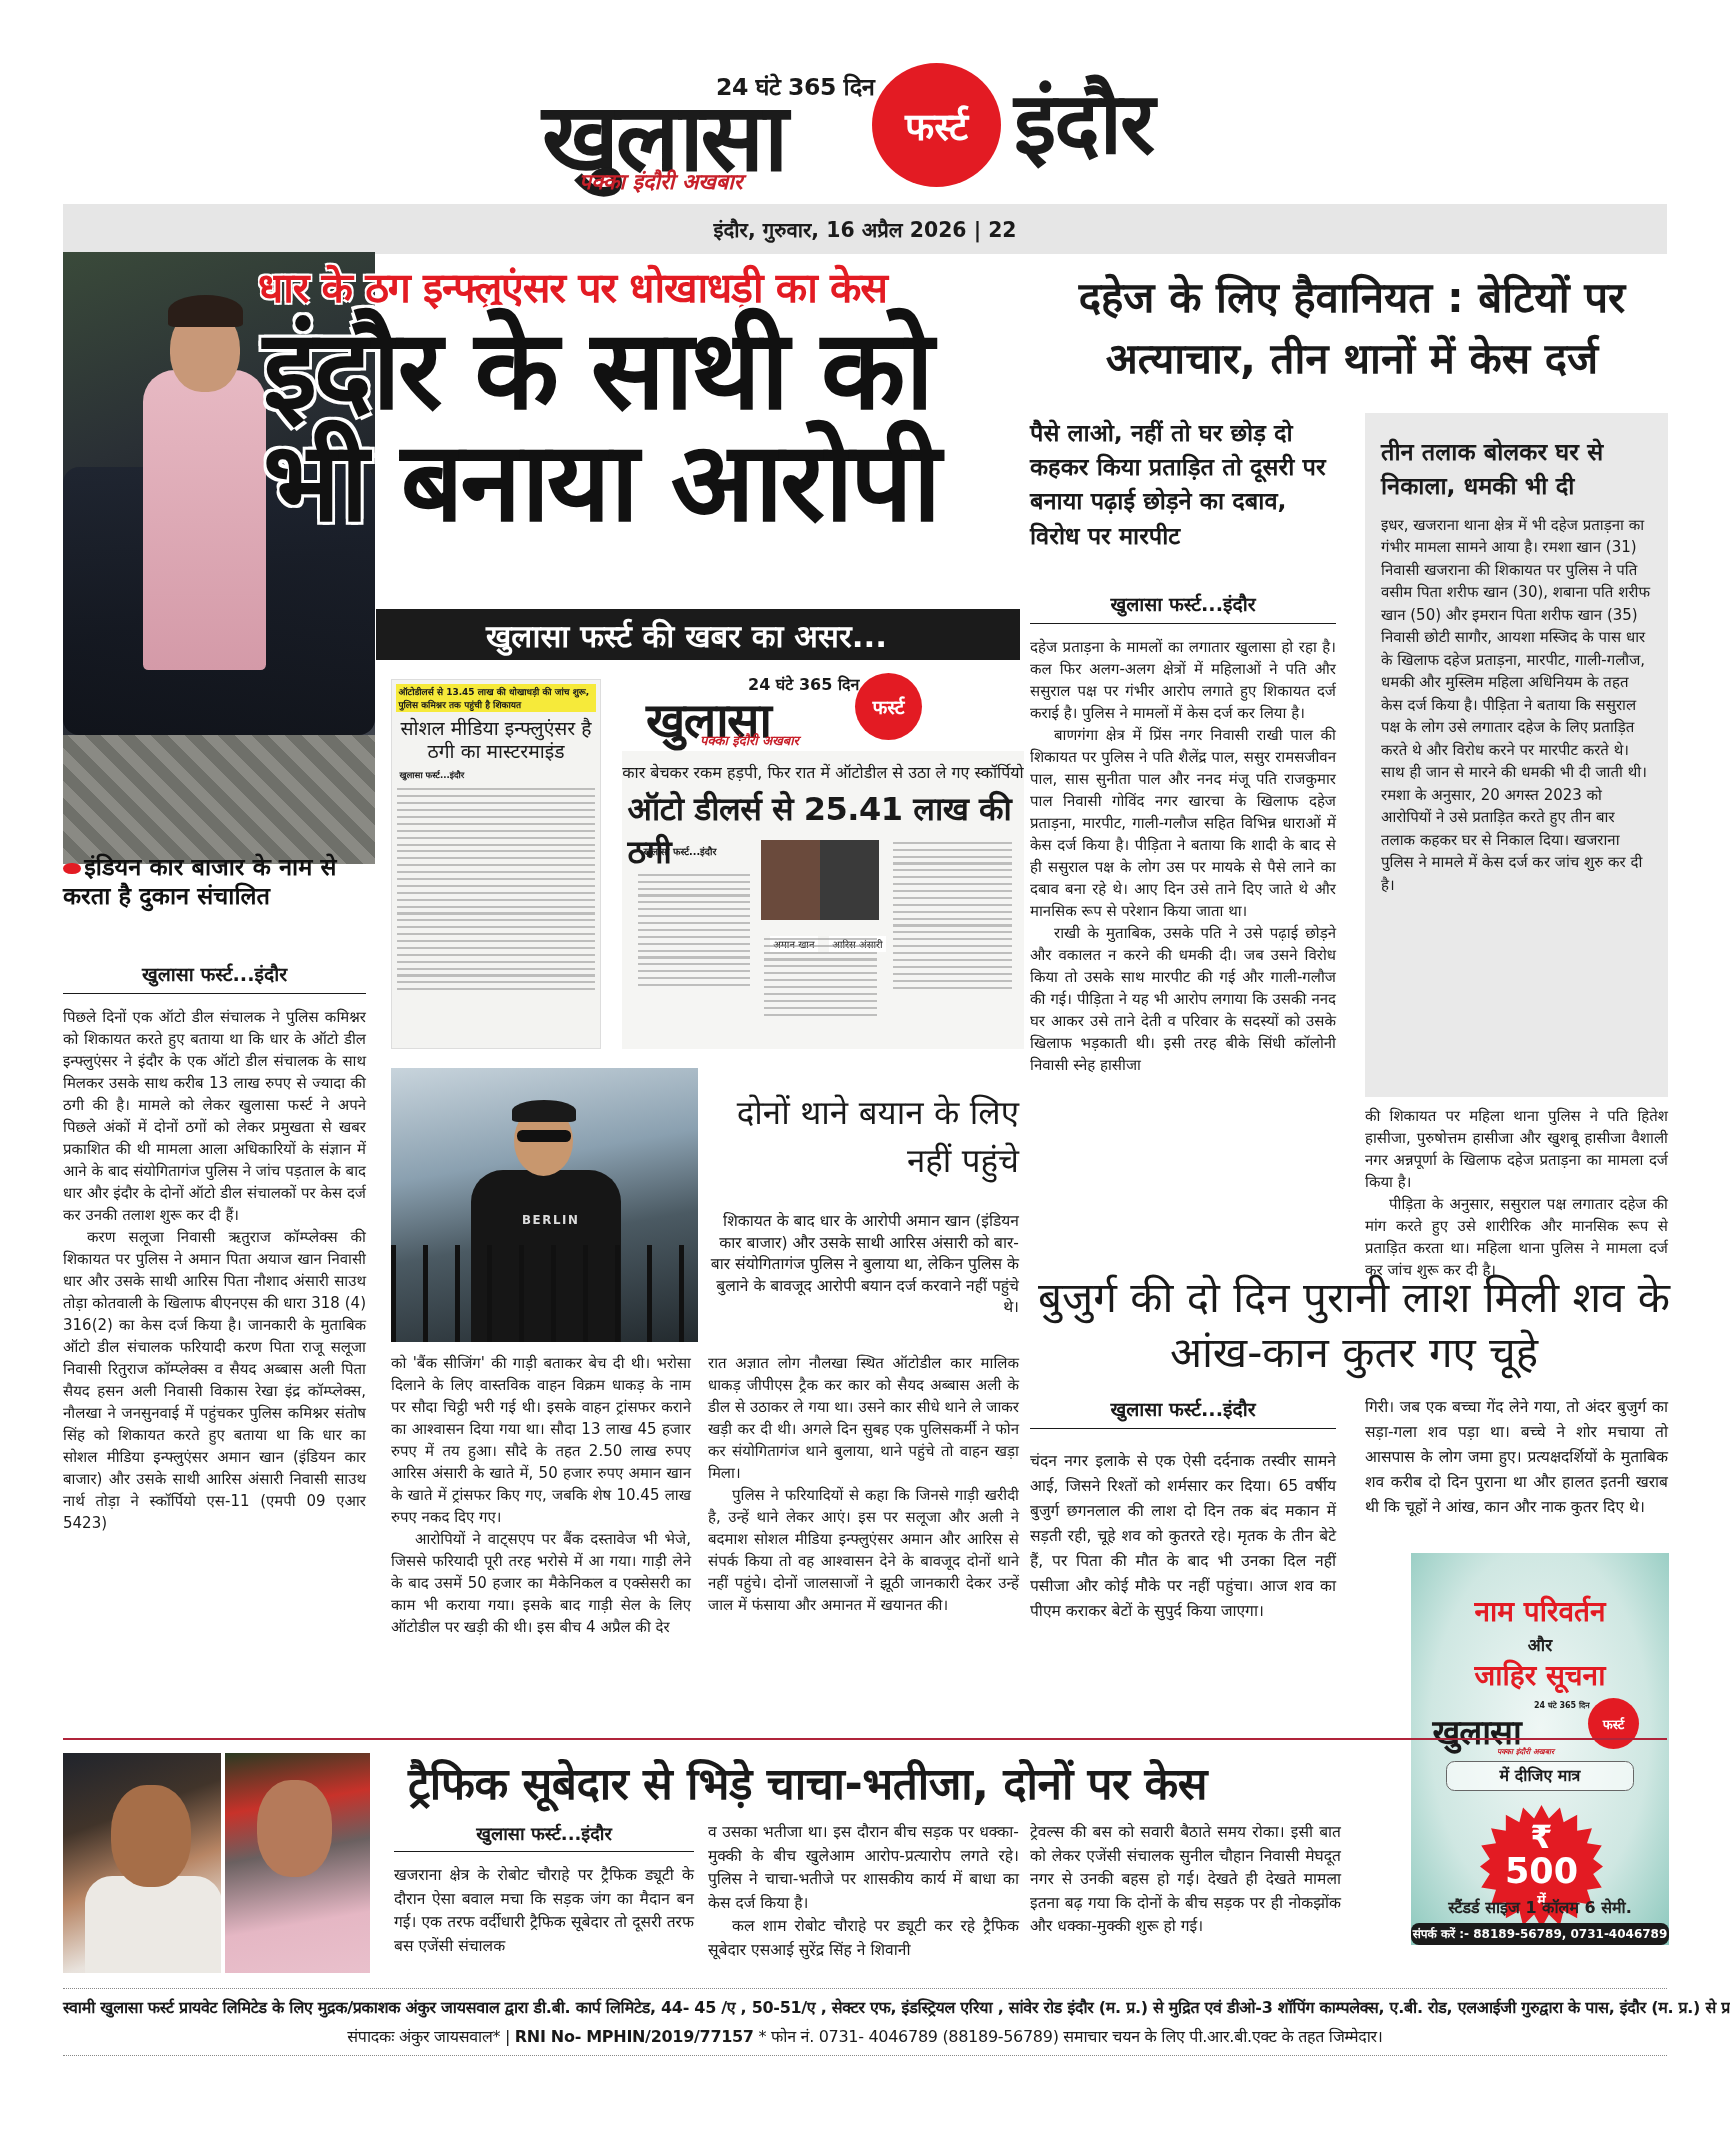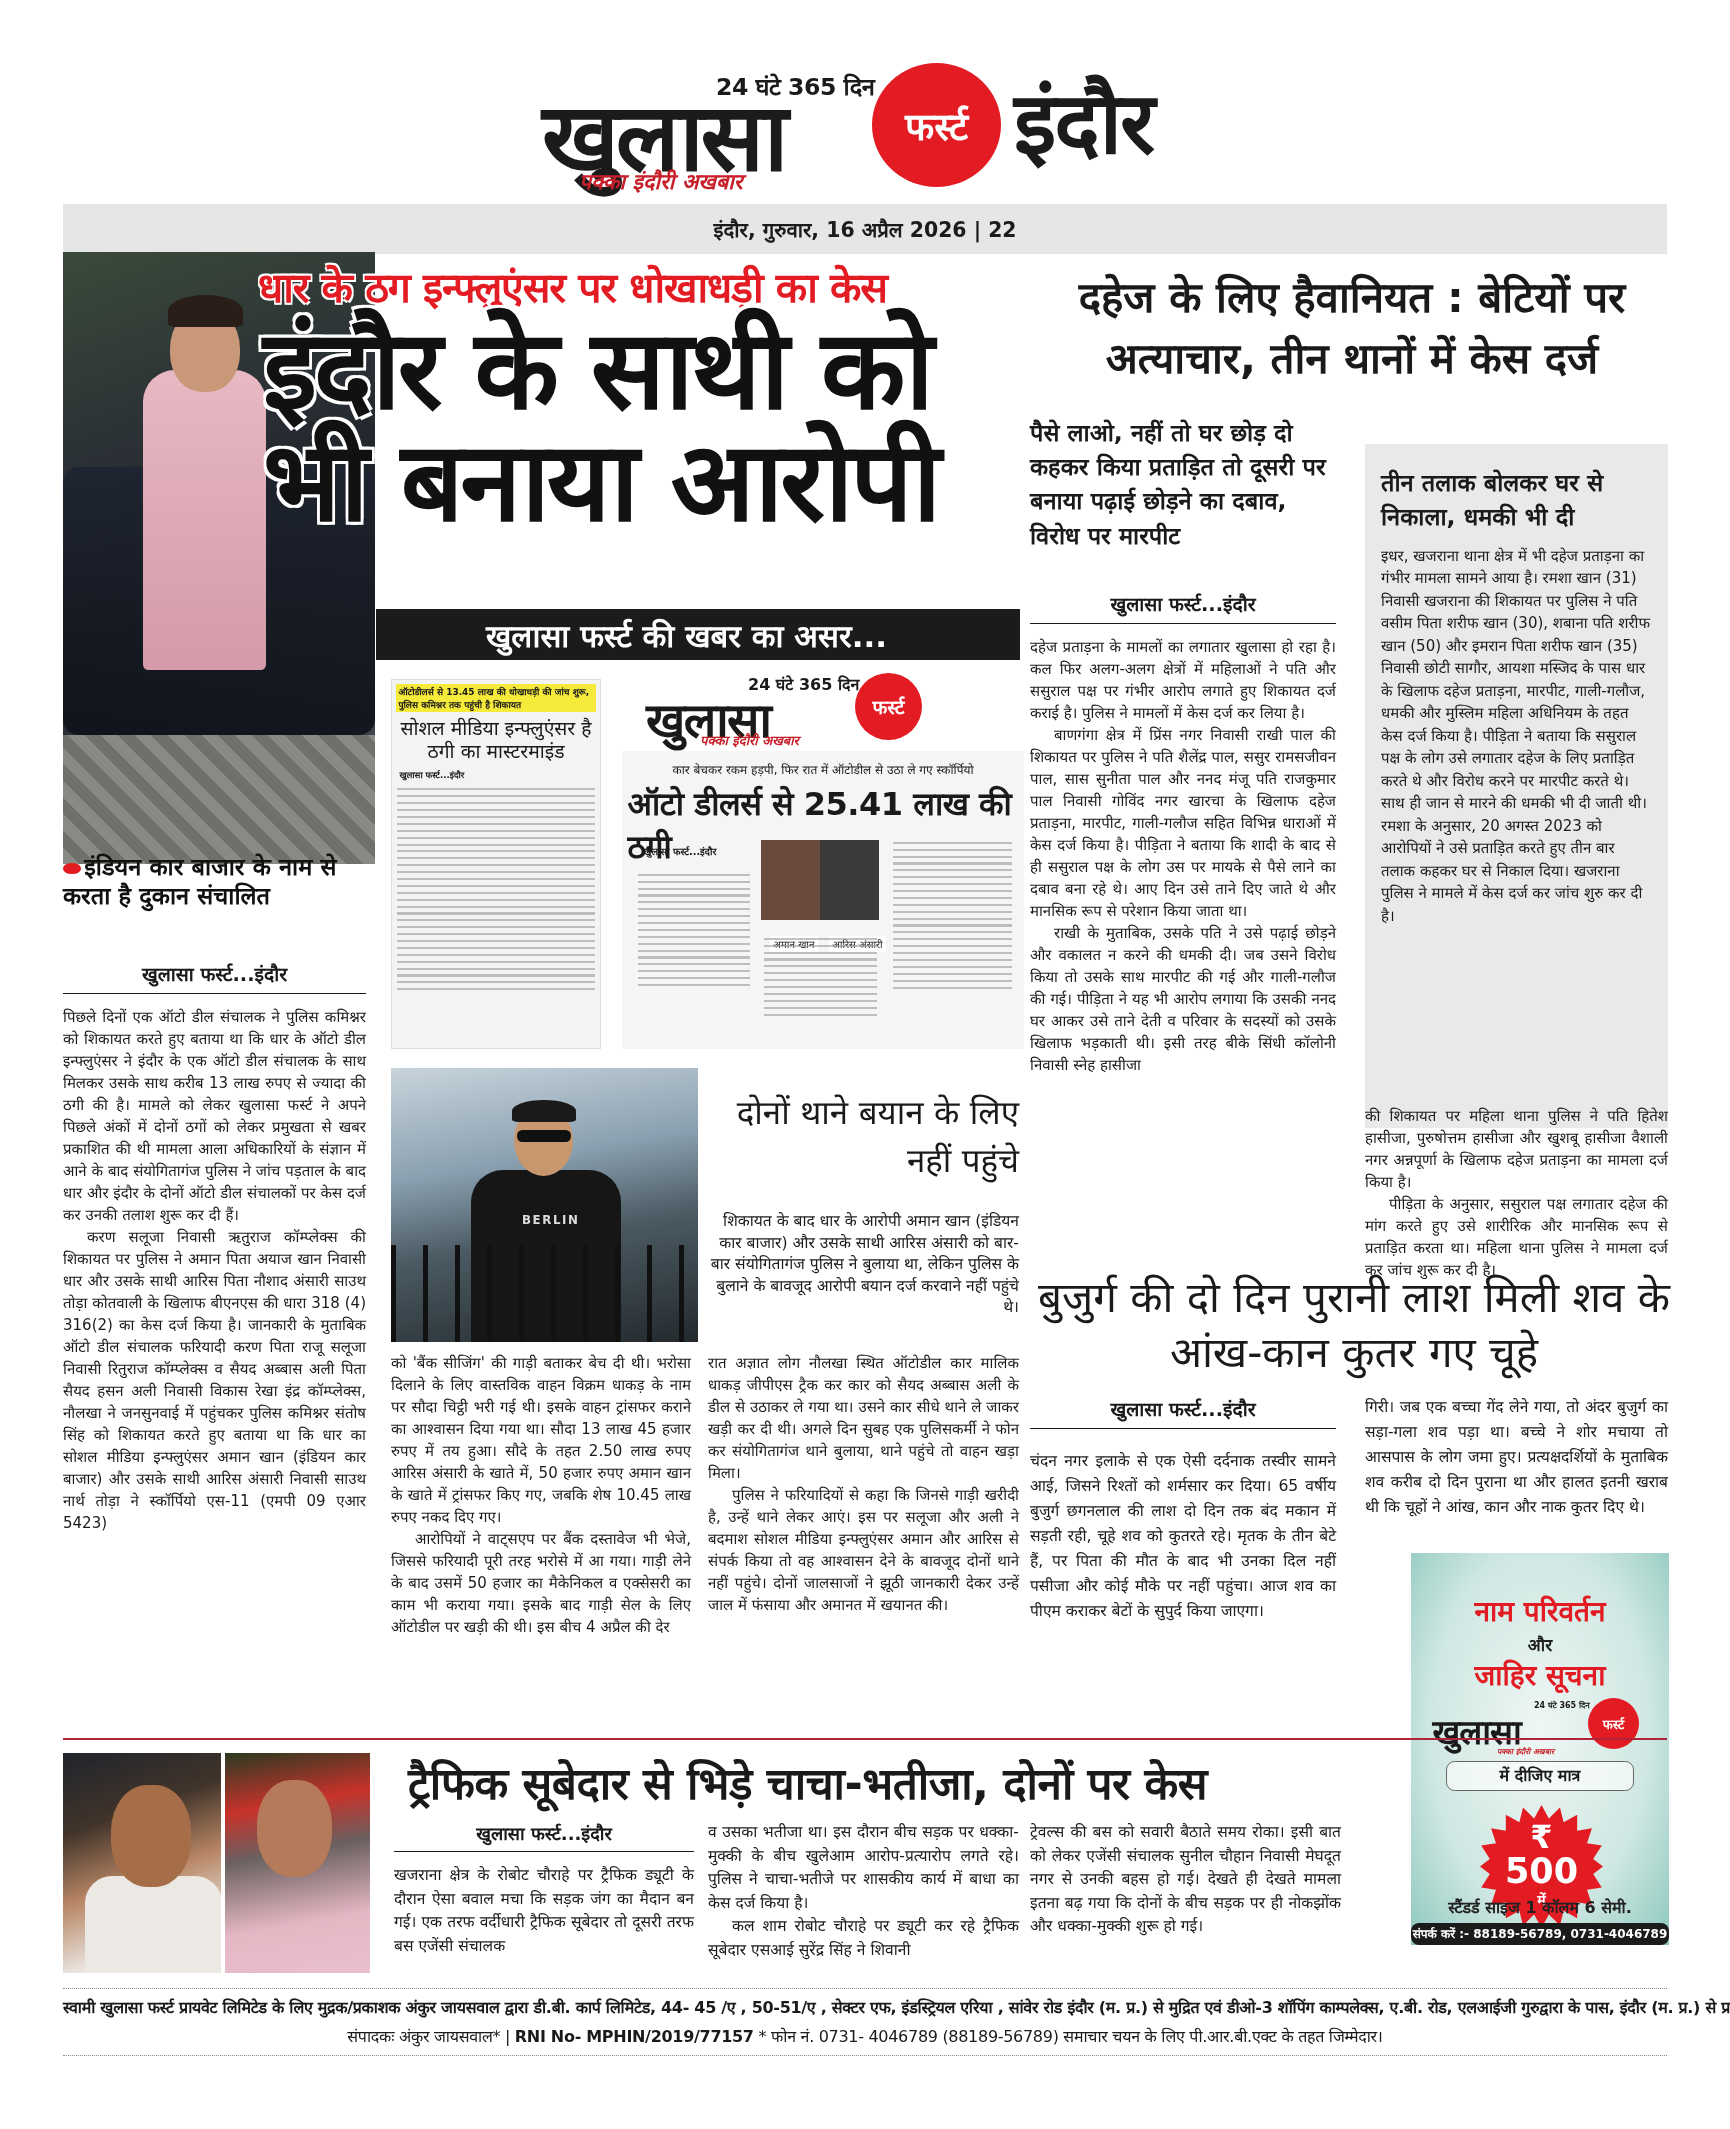--- a/index.html
+++ b/index.html
@@ -33,21 +33,21 @@
   .clip-left .hl-big { font-size: 19.3px; line-height: 1.2; padding: 4.3px 5.4px; text-align: center; }
   .clip-left .bl { font-size: 8.6px; padding: 2.1px 7.5px; font-weight: bold; }
   .lines { padding: 0 5.4px; }
   .lines i { display: block; height: 2.1px; background: #9a9a9a; margin: 4.8px 0; opacity: .6; }
   .clip-logo { left: 646px; top: 673px; width: 279px; height: 75px; }
   .clip-logo .t1 { position: absolute; left: 102px; top: 0; font-size: 16px; font-weight: bold; }
   .clip-logo .t2 { position: absolute; left: 0; top: 13.4px; font-size: 48px; font-weight: bold; letter-spacing: -1.6px; }
   .clip-logo .t3 { position: absolute; left: 54px; top: 58px; font-size: 13px; font-weight: bold; font-style: italic; color: #c8202a; }
   .clip-logo .c { position: absolute; left: 209px; top: 0; width: 67px; height: 67px; border-radius: 50%; background: #e31b23; color: #fff; font-size: 19.3px; font-weight: bold; display: flex; align-items: center; justify-content: center; }
   .clip-right { left: 622px; top: 751px; width: 402px; height: 298px; background: #f5f5f3; overflow: hidden; }
-  .clip-right .kick { font-size: 12px; text-align: center; padding-top: 9.7px; }
+  .clip-right .kick { font-size: 16px; text-align: center; padding-top: 9.7px; }
   .clip-right .big { font-size: 32px; font-weight: bold; padding: 3.2px 5.4px; letter-spacing: -0.5px; }
   .clip-right .by { position: absolute; left: 21.5px; top: 94px; font-size: 9.7px; font-weight: bold; }
   .clip-right .ph { position: absolute; left: 139px; top: 89px; width: 118px; height: 80px; background: linear-gradient(90deg, #6a4a3c 0 50%, #3a3a3a 50% 100%); }
   .clip-right .cap { position: absolute; top: 169px; font-size: 10px; font-weight: normal; background: #fff; padding: 1.1px 3.2px; margin-top: 16px; }
 
   .caption-dot { left: 63px; top: 853px; width: 311px; font-size: 23.6px; font-weight: bold; line-height: 1.25; color: #111; }
   .caption-dot .dot { display: inline-block; width: 18px; height: 11.8px; border-radius: 50%; background: #e31b23; margin-right: 3.2px; vertical-align: middle; }
 
   .byline { font-size: 19.3px; font-weight: bold; text-align: center; padding-bottom: 6.4px; border-bottom: 1.1px solid #1a1a1a; }
   .body { font-size: 15px; line-height: 22px; text-align: justify; color: #1a1a1a; }
@@ -69,21 +69,21 @@
   .side-body { left: 708px; top: 1199px; width: 311px; text-align: right; font-size: 15.6px; line-height: 21.5px; margin-top: 12px; }
 
   .col2 { left: 391px; top: 1352px; width: 300px; }
   .col3 { left: 708px; top: 1352px; width: 311px; }
 
   
   .dowry-head { left: 1030px; top: 268px; width: 644px; text-align: center; font-size: 42px; line-height: 1.45; font-weight: bold; color: #1a1a1a; }
   .dowry-sub { left: 1030px; top: 416px; width: 300px; font-size: 23.6px; font-weight: bold; line-height: 1.45; }
   .dowry-col1 { left: 1030px; top: 590px; width: 306px; }
   .dowry-col1 .byline { margin-bottom: 11.8px; }
-  .dowry-box { left: 1365px; top: 413px; width: 303px; height: 684px; background: #e9e9e9; padding: 21.5px 16px 0; margin-top: 31px; }
+  .dowry-box { left: 1365px; top: 413px; width: 303px; height: 684px; background: #e9e9e9; padding: 21.5px 16px 0; }
   .dowry-box h3 { font-size: 23.6px; line-height: 1.45; margin-bottom: 10.7px; }
   .dowry-box .body { font-size: 15px; line-height: 22.5px; text-align: left; }
   .dowry-col2 { left: 1365px; top: 1105px; width: 303px; }
 
   
   .old-head { left: 1035px; top: 1271px; width: 638px; text-align: center; font-size: 42px; line-height: 1.3; color: #1a1a1a; }
   .old-col1 { left: 1030px; top: 1395px; width: 306px; }
   .old-col1 .byline { margin-bottom: 19.3px; }
   .old-col1 .body, .old-col2 .body { line-height: 25px; font-size: 15.6px; }
   .old-col2 { left: 1365px; top: 1395px; width: 303px; }

